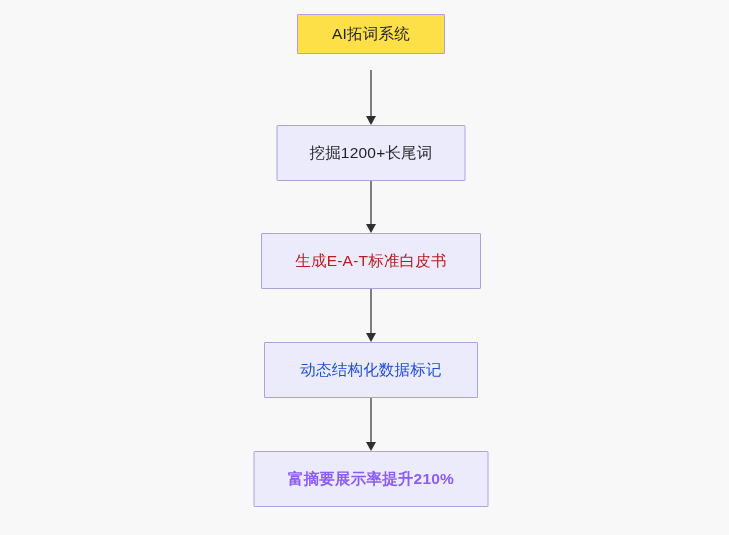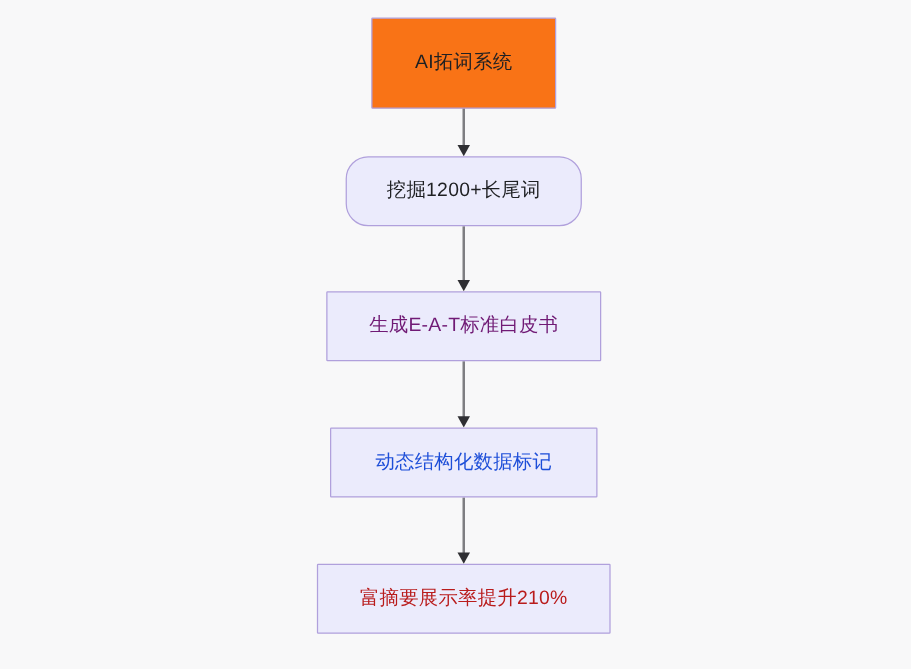--- a/index.html
+++ b/index.html
@@ -78,33 +78,33 @@
   </div>
   <div class="edge" id="edge-3" style="left: 371px; top: 289px; width: 14px; height: 53px;">
     <div class="edge-line" style="height: 45px; background: rgb(126, 126, 130);"></div>
     <div class="edge-arrow" style="border-top-color: rgb(47, 47, 51);"></div>
   </div>
   <div class="edge" id="edge-4" style="left: 371px; top: 398px; width: 14px; height: 53px;">
     <div class="edge-line" style="height: 45px; background: rgb(126, 126, 130);"></div>
     <div class="edge-arrow" style="border-top-color: rgb(47, 47, 51);"></div>
   </div>
 
-  <div class="node" id="node-1" style="left: 371px; top: 14px; width: 148px; height: 73px; background: #f97316; border-color: rgb(176, 160, 220);">
+  <div class="node" id="node-1" style="left: 371px; top: 14px; width: 148px; height: 40px; background: #fde047; border-color: rgb(176, 160, 220);">
     <span class="node-label" style="color: rgb(31, 32, 35);">AI拓词系统</span>
   </div>
 
-  <div class="node" id="node-2" style="left: 371px; top: 125px; width: 189px; height: 56px; background: rgb(235, 235, 252); border-color: rgb(176, 160, 220); border-radius: 18px;">
+  <div class="node" id="node-2" style="left: 371px; top: 125px; width: 189px; height: 56px; background: rgb(235, 235, 252); border-color: rgb(176, 160, 220);">
     <span class="node-label" style="color: rgb(31, 32, 35);">挖掘1200+长尾词</span>
   </div>
 
   <div class="node" id="node-3" style="left: 371px; top: 233px; width: 220px; height: 56px; background: rgb(235, 235, 252); border-color: rgb(176, 160, 220);">
-    <span class="node-label" style="color: #701a75;">生成E-A-T标准白皮书</span>
+    <span class="node-label" style="color: #b91c1c;">生成E-A-T标准白皮书</span>
   </div>
 
   <div class="node" id="node-4" style="left: 371px; top: 342px; width: 214px; height: 56px; background: rgb(235, 235, 252); border-color: rgb(176, 160, 220);">
     <span class="node-label" style="color: #1d4ed8;">动态结构化数据标记</span>
   </div>
 
   <div class="node" id="node-5" style="left: 371px; top: 451px; width: 235px; height: 56px; background: rgb(235, 235, 252); border-color: rgb(176, 160, 220);">
-    <span class="node-label" style="color: #b91c1c;">富摘要展示率提升210%</span>
+    <span class="node-label" style="color: #8b5cf6; font-weight: bold;">富摘要展示率提升210%</span>
   </div>
 
 </div>
 
 </body></html>

